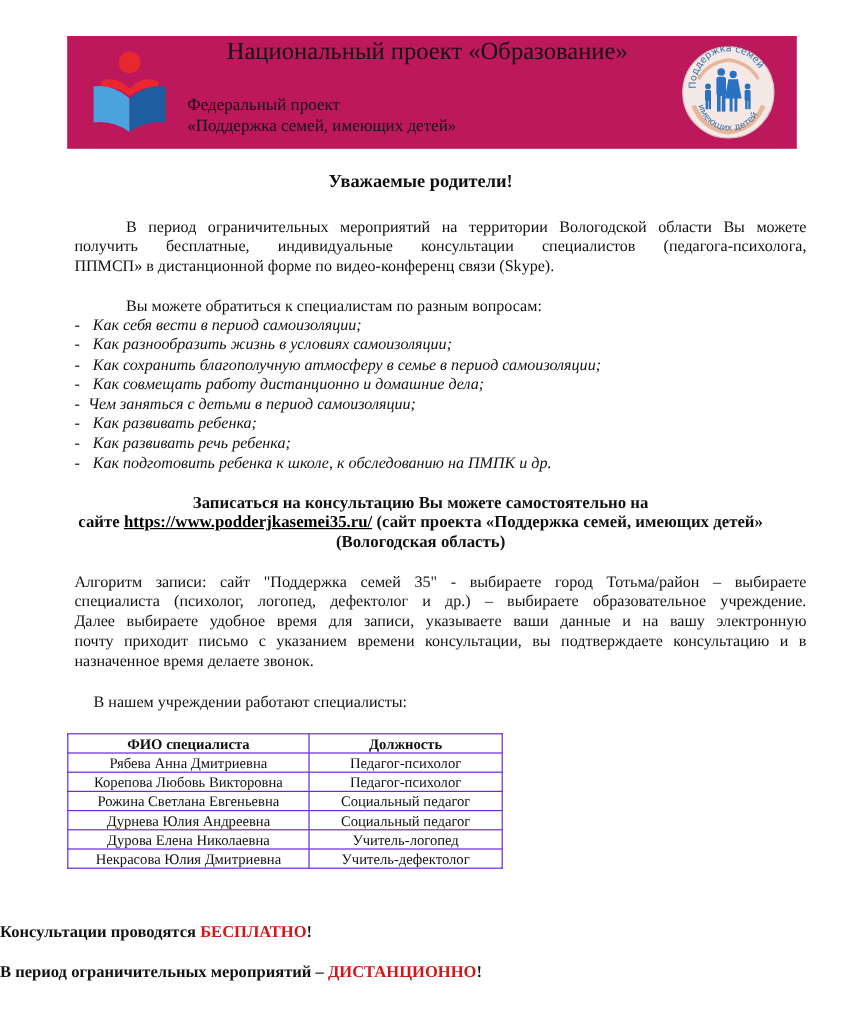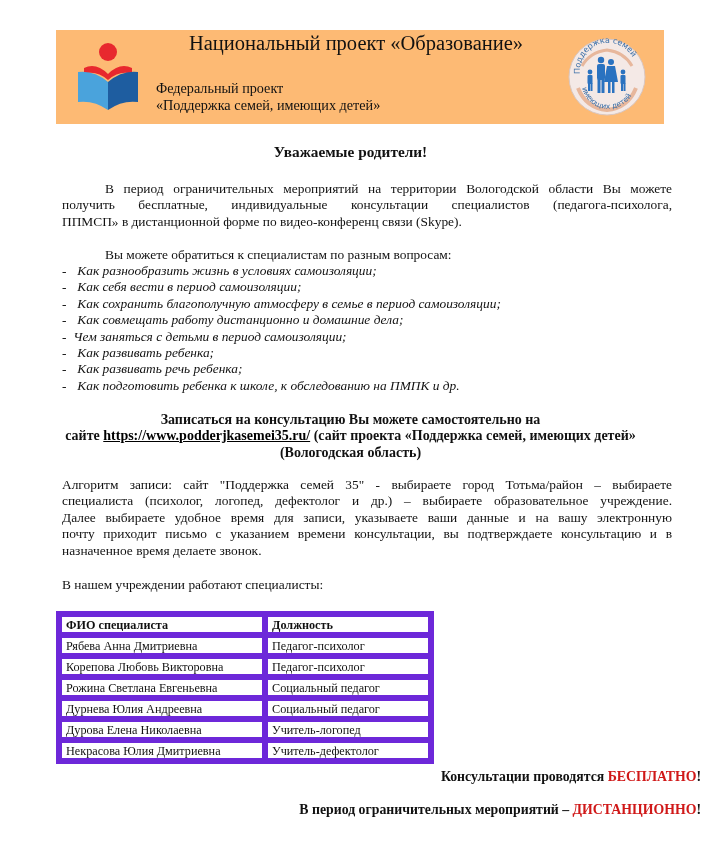--- a/index.html
+++ b/index.html
@@ -2,21 +2,21 @@
 <html><head>
 <meta charset="utf-8">
 <style>
   html, body { margin: 0; padding: 0; background: #ffffff; }
   body {
     width: 701px; height: 845px; position: relative; overflow: hidden;
     font-family: "Liberation Serif", serif; color: #111; font-size: 13.4px;
   }
   .banner {
     position: absolute; left: 56px; top: 30px; width: 608px; height: 94px;
-    background: #fdba74;
+    background: #be185d;
   }
   .logo-left { position: absolute; left: 18px; top: 10px; width: 68px; height: 72px; }
   .logo-right { position: absolute; left: 510px; top: 6px; width: 82px; height: 82px; }
   .banner-title {
     position: absolute; left: 100px; width: 400px; top: 2px; text-align: center;
     font-size: 20.5px; color: #111;
   }
   .banner-sub {
     position: absolute; left: 100px; width: 400px; top: 50px; text-align: left;
     font-size: 14.2px; line-height: 17px;
@@ -40,34 +40,34 @@
   }
   .list li { white-space: nowrap; }
   .list .dash { font-style: normal; display: inline-block; width: 12px; }
   .signup {
     position: absolute; left: 0; width: 701px; top: 412px; text-align: center;
     font-weight: bold; font-size: 14px; line-height: 16.4px;
   }
   .signup a { color: #000000; text-decoration: underline; }
   .algo { top: 477px; }
   .algo .u { }
-  .staff-intro { position: absolute; left: 62px; top: 577px; font-size: 13.4px; }
+  .staff-intro { position: absolute; left: 78px; top: 577px; font-size: 13.4px; }
   table.staff {
     position: absolute; left: 56px; top: 611px; border-collapse: collapse;
     font-size: 12.2px;
   }
   table.staff td, table.staff th {
-    border: 6px solid #6d28d9; height: 15px; padding: 0 4px; text-align: left;
+    border: 1px solid #6d28d9; height: 15px; padding: 0 4px; text-align: center;
     line-height: 14px; white-space: nowrap;
   }
   table.staff th { font-weight: bold; }
   .col1 { width: 192px; }
   .col2 { width: 152px; }
   .final {
-    position: absolute; left: 0; width: 701px; text-align: right;
+    position: absolute; left: 0; width: 701px; text-align: left;
     font-weight: bold; font-size: 13.8px;
   }
   .f1 { top: 769px; }
   .f2 { top: 802px; }
   .red { color: #d01818; }
 </style>
 </head>
 <body>
 
 <div class="banner">
@@ -118,22 +118,22 @@
 
 <div class="para p1">
   <span class="line indent">В период ограничительных мероприятий на территории Вологодской области Вы можете</span>
   <span class="line">получить бесплатные, индивидуальные консультации специалистов (педагога-психолога,</span>
   <span class="line last">ППМСП» в дистанционной форме по видео-конференц связи (Skype).</span>
 </div>
 
 <div class="para p2">Вы можете обратиться к специалистам  по  разным вопросам:</div>
 
 <ul class="list">
+  <li><span class="dash">-</span> <span>Как себя вести в период самоизоляции;</span></li>
   <li><span class="dash">-</span> <span>Как разнообразить жизнь в условиях самоизоляции;</span></li>
-  <li><span class="dash">-</span> <span>Как себя вести в период самоизоляции;</span></li>
   <li><span class="dash">-</span> <span>Как сохранить благополучную атмосферу в семье в период самоизоляции;</span></li>
   <li><span class="dash">-</span> <span>Как совмещать работу дистанционно и домашние дела;</span></li>
   <li><span class="dash" style="width:8px">-</span> <span>Чем заняться с детьми в период самоизоляции;</span></li>
   <li><span class="dash">-</span> <span>Как развивать ребенка;</span></li>
   <li><span class="dash">-</span> <span>Как развивать  речь ребенка;</span></li>
   <li><span class="dash">-</span> <span>Как подготовить ребенка к школе, к обследованию на ПМПК  и др.</span></li>
 </ul>
 
 <div class="signup">
   <div>Записаться на консультацию Вы можете самостоятельно на</div>

